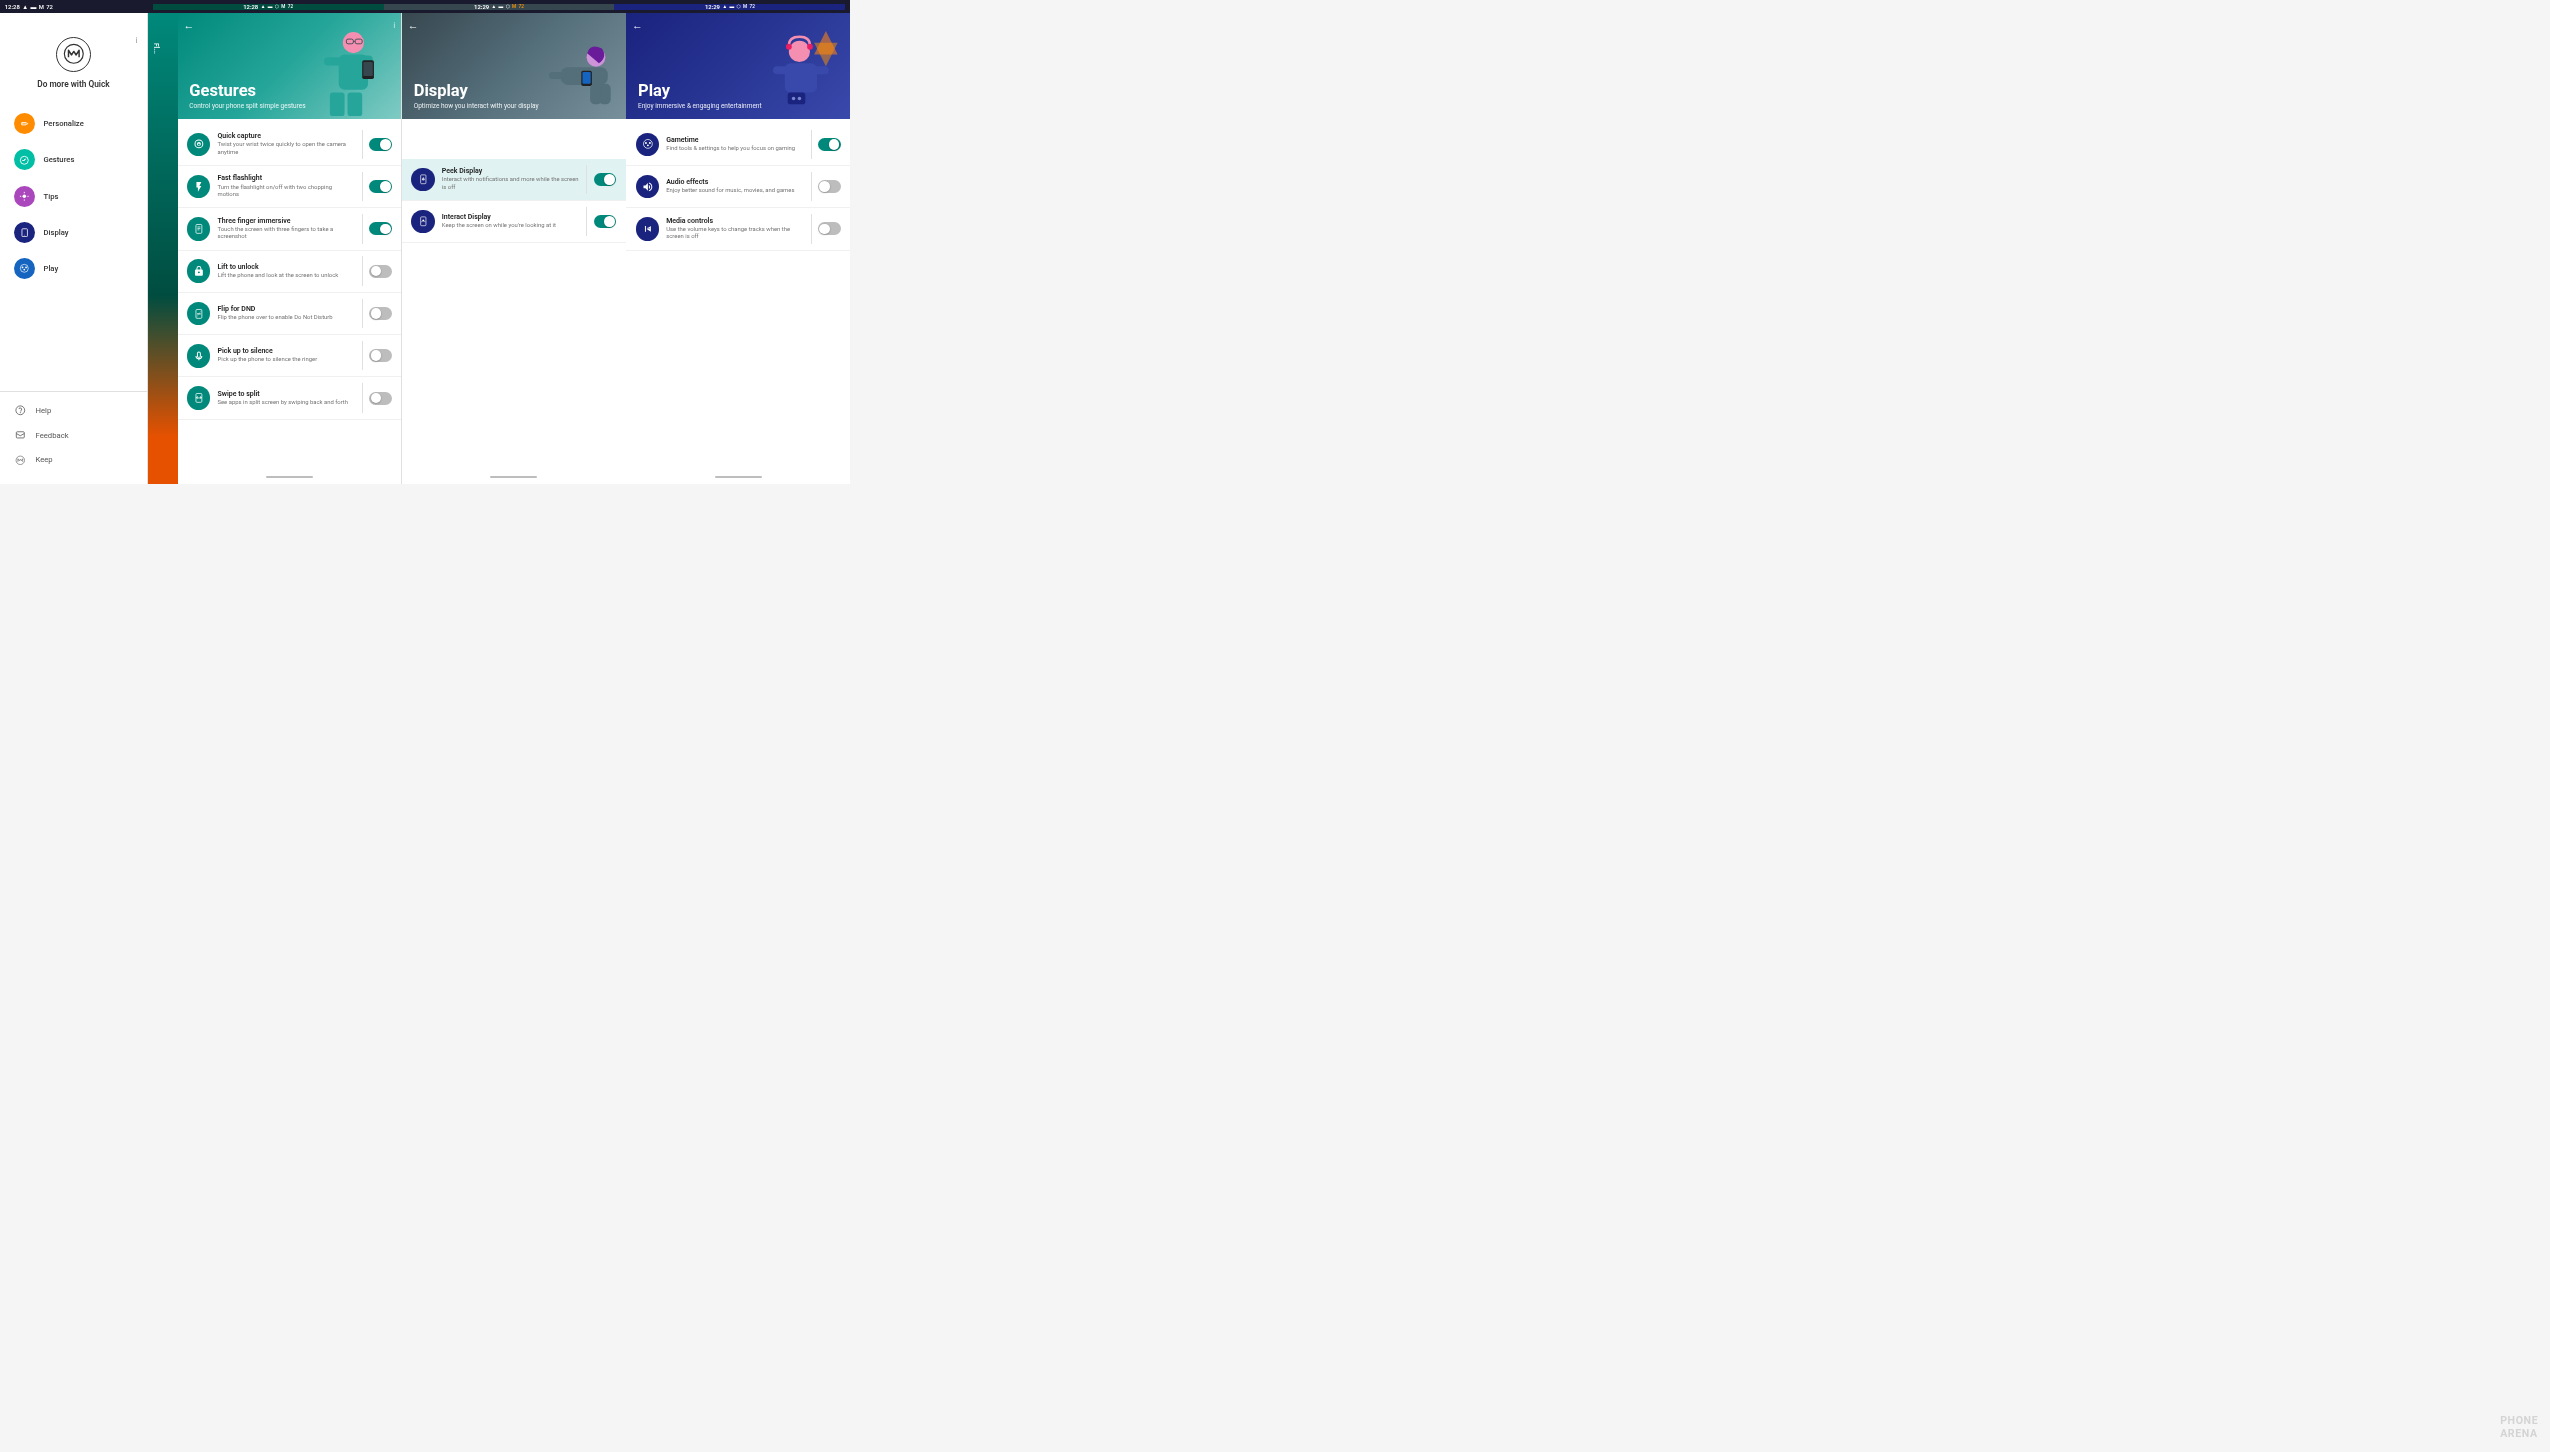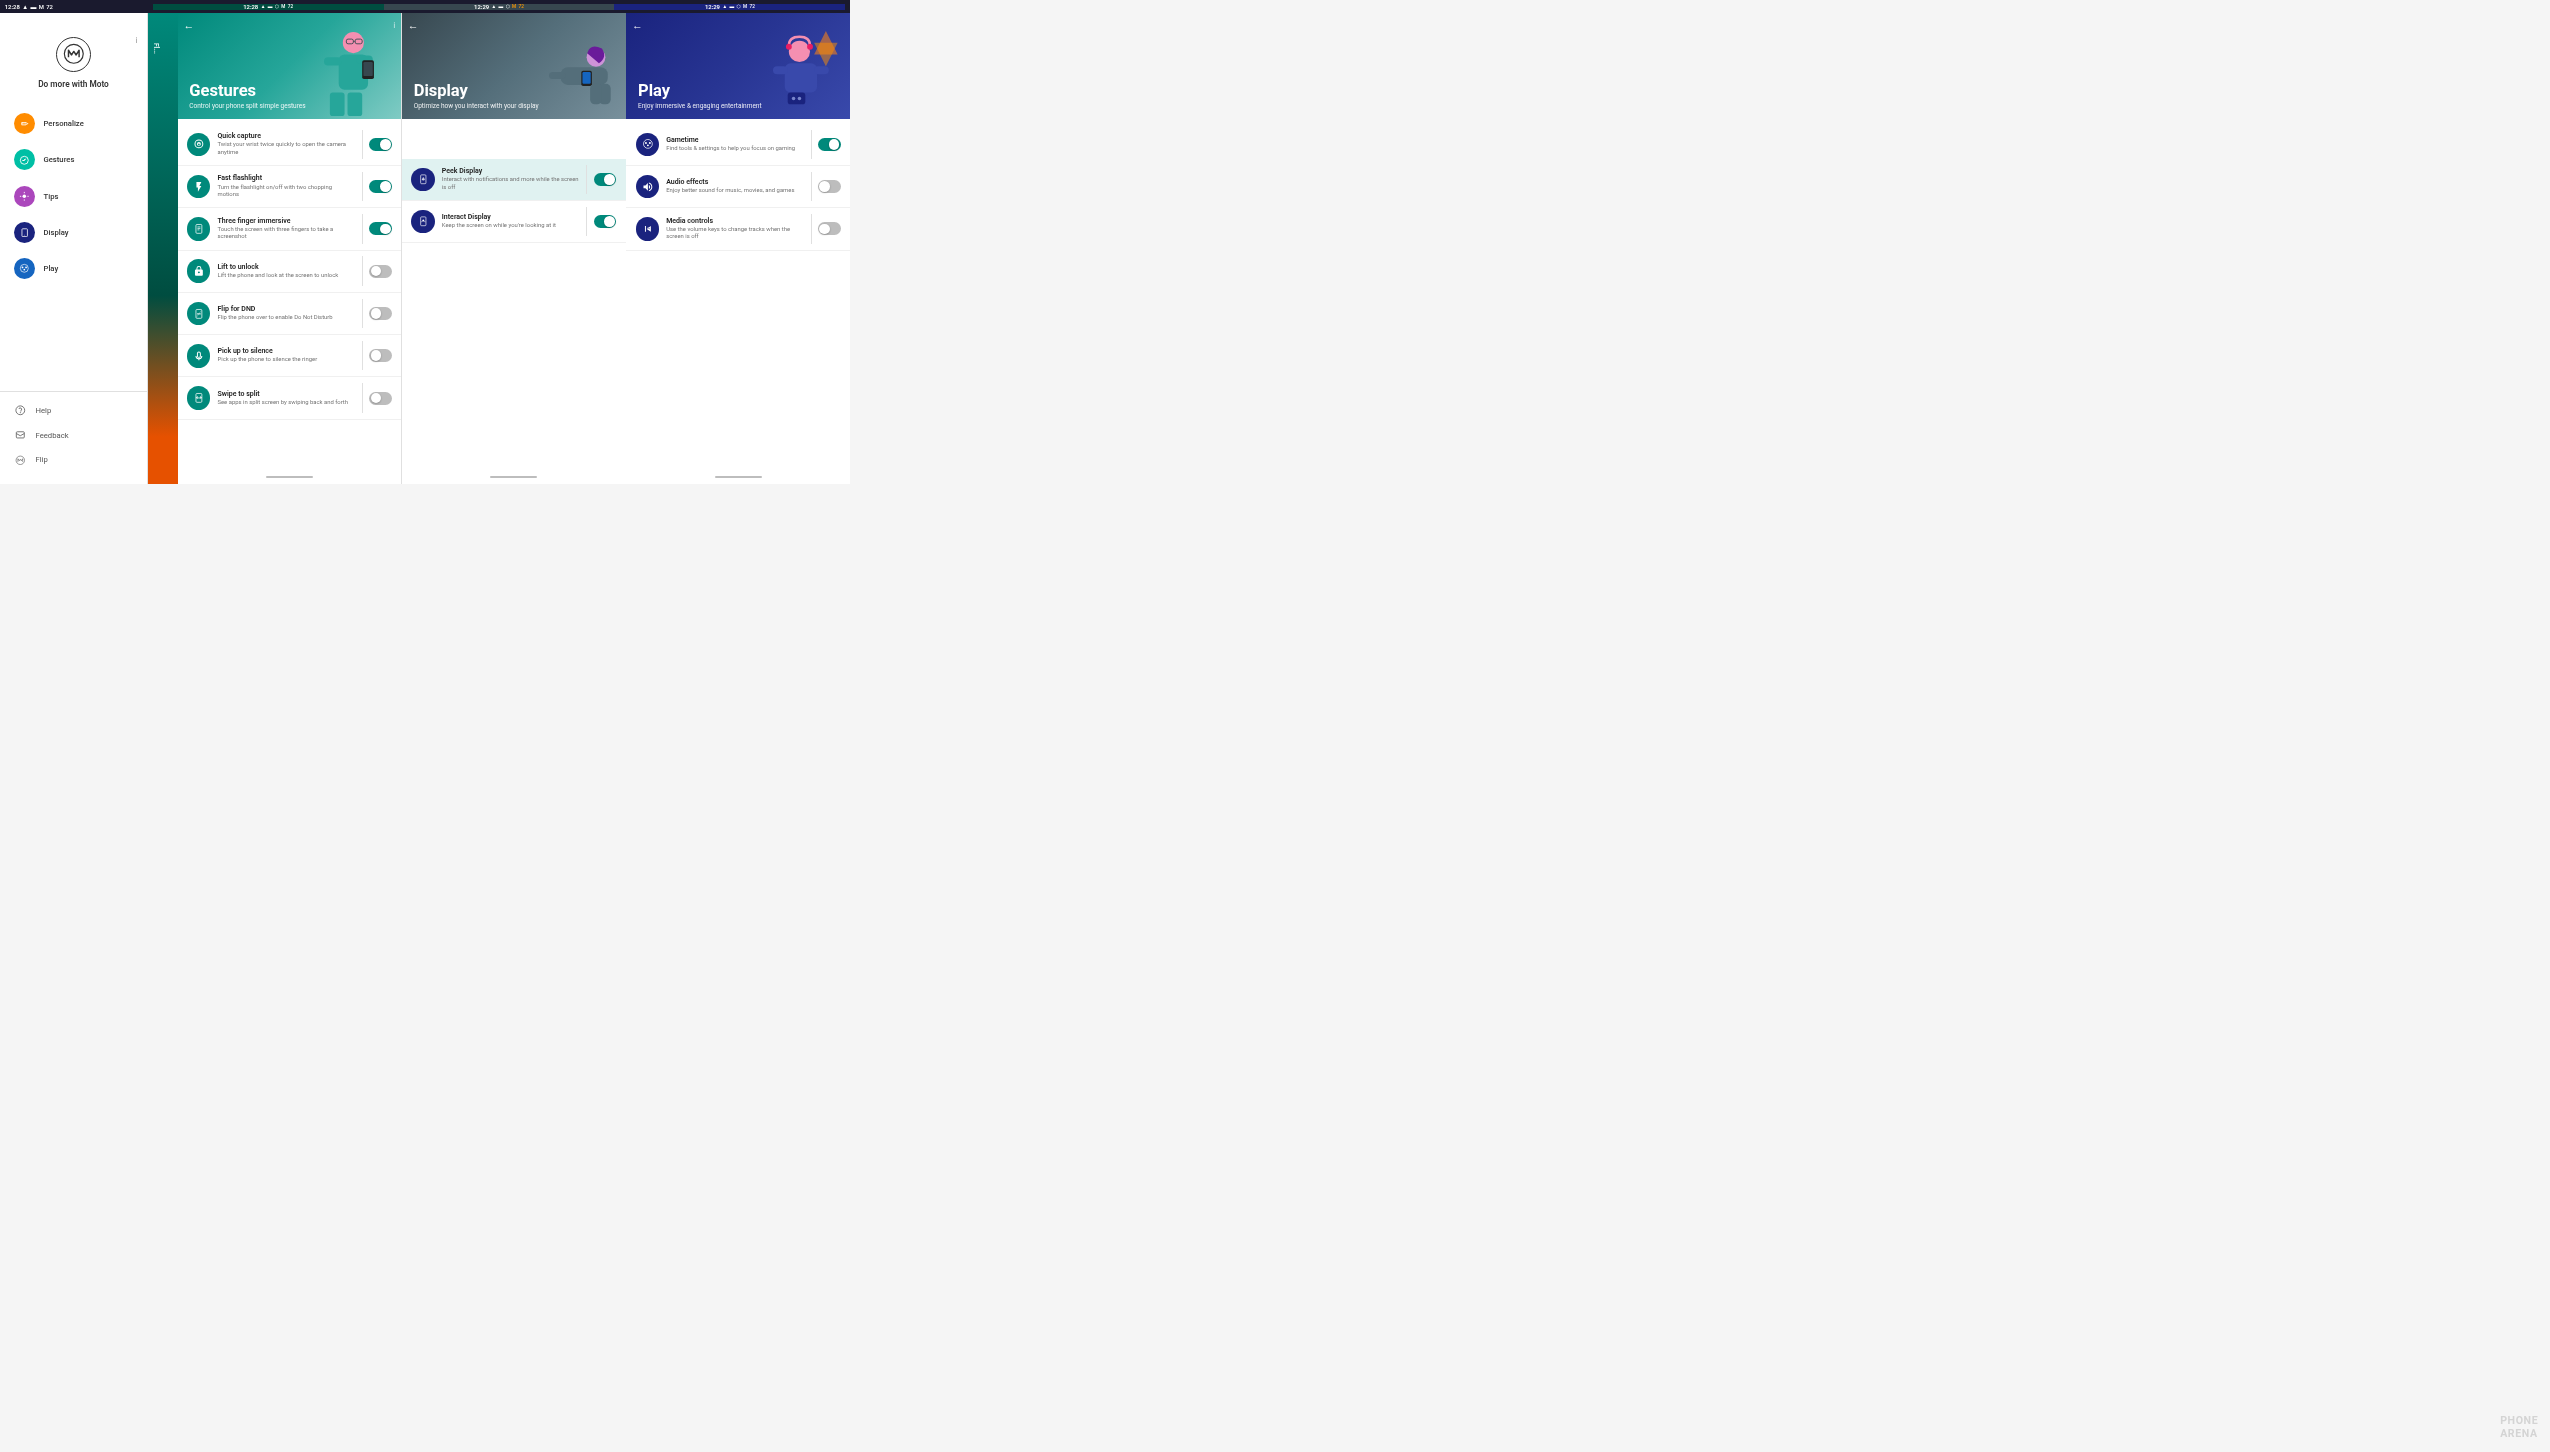--- a/index.html
+++ b/index.html
@@ -396,21 +396,21 @@
 <div class="main-layout">
 
   <div class="sidebar">
     <div class="sidebar-logo" style="position:relative;">
       <div class="motorola-logo">
         <svg viewBox="0 0 40 40">
           <path d="M20 4 C11 4 4 11 4 20 C4 29 11 36 20 36 C29 36 36 29 36 20 C36 11 29 4 20 4Z" fill="none" stroke="#333" stroke-width="2"></path>
           <path d="M11 26 L11 14 L16 22 L20 16 L24 22 L29 14 L29 26" fill="none" stroke="#333" stroke-width="2.5" stroke-linejoin="round"></path>
         </svg>
       </div>
-      <span class="sidebar-title">Do more with Moto</span>
+      <span class="sidebar-title">Do more with Quick</span>
       <span class="sidebar-info-icon">ℹ</span>
     </div>
 
     <div class="sidebar-nav">
       <div class="sidebar-item">
         <div class="sidebar-icon orange">✏</div>
         <span class="sidebar-item-label">Personalize</span>
       </div>
       <div class="sidebar-item">
         <div class="sidebar-icon teal">
@@ -472,21 +472,21 @@
         </div>
         <span class="sidebar-footer-label">Feedback</span>
       </div>
       <div class="sidebar-footer-item">
         <div class="sidebar-footer-icon">
           <svg viewBox="0 0 40 40" width="10.6" height="10.6">
               <path d="M20 4 C11 4 4 11 4 20 C4 29 11 36 20 36 C29 36 36 29 36 20 C36 11 29 4 20 4Z" fill="none" stroke="#666" stroke-width="2.5"></path>
               <path d="M11 26 L11 14 L16 22 L20 16 L24 22 L29 14 L29 26" fill="none" stroke="#666" stroke-width="2.5" stroke-linejoin="round"></path>
             </svg>
         </div>
-        <span class="sidebar-footer-label">Flip</span>
+        <span class="sidebar-footer-label">Keep</span>
       </div>
     </div>
   </div>
 
   <div class="panels-container">
 
     <div class="flip-panel" style="background: linear-gradient(to bottom, #00897b 0%, #004d40 60%, #e65100 90%);">
       <div style="padding:29.5px 3.5px 0; color:rgba(255,255,255,0.9); font-size:6.5px; font-weight:700; writing-mode:vertical-rl; text-orientation:mixed;">Fl...</div>
     </div>
 

